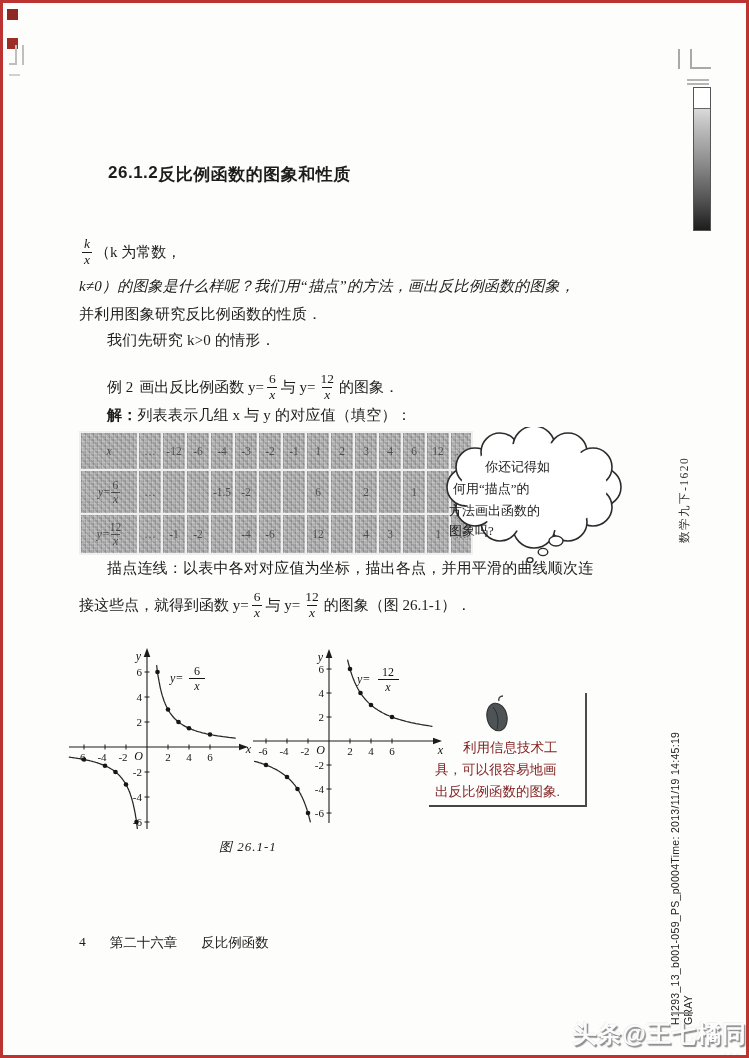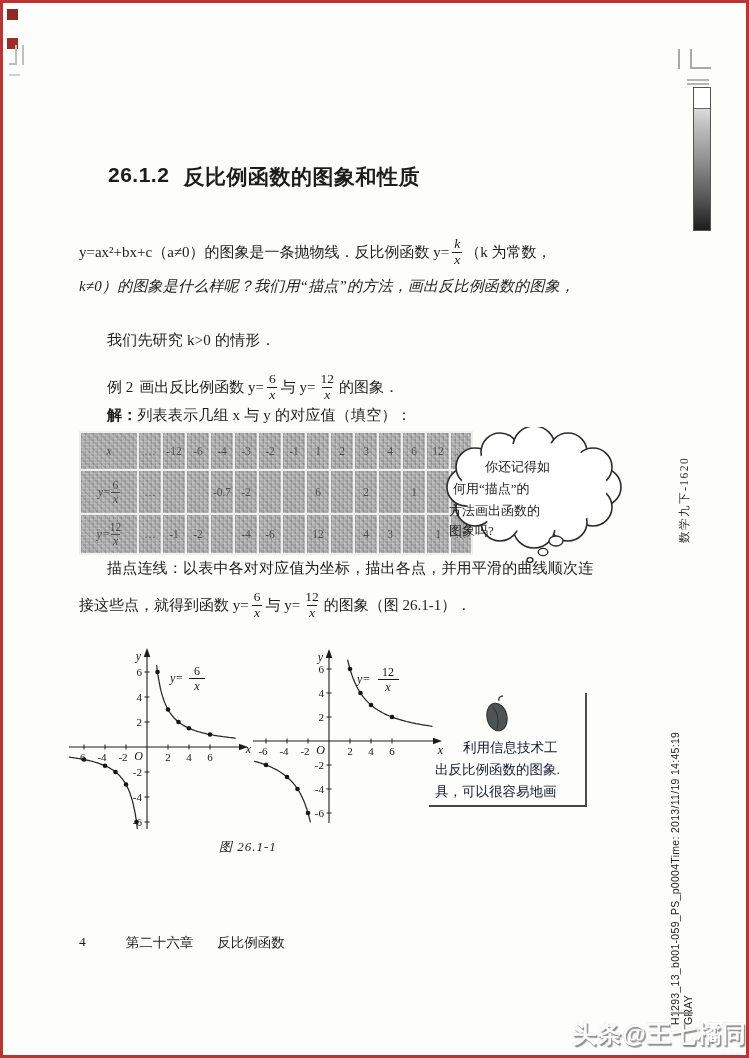--- a/index.html
+++ b/index.html
@@ -9,42 +9,42 @@
   .abs{position:absolute;}
   .line{font-size:15px;white-space:nowrap;letter-spacing:.2px;}
   .mline{display:flex;align-items:center;white-space:nowrap;font-size:15px;}
   .bold{font-weight:bold;}
   .sans{font-family:"Liberation Sans","DejaVu Sans",sans-serif;}
   .it{font-style:italic;}
   .fr{display:inline-flex;flex-direction:column;align-items:center;margin:0 3px;
       font-size:13.5px;line-height:1.1;text-align:center;}
   .fr .d{border-top:1.2px solid #1c1c1c;padding:0 2px;}
   .fr .n{padding:0 2px;}
-  .title{display:flex;gap:14px;font-size:21px;font-weight:bold;letter-spacing:.5px;}
+  .title{display:flex;gap:0;font-size:17px;font-weight:bold;letter-spacing:.5px;}
   
   .tbl{display:grid;grid-template-columns:56px 22px repeat(12,22px) 20px;
        grid-template-rows:36px 42px 38px;gap:2px;background:#efefef;padding:2px;}
   .mz{display:flex;align-items:center;justify-content:center;
       background:
         repeating-linear-gradient(0deg, rgba(255,255,255,.16) 0 1px, rgba(0,0,0,0) 1px 3px),
         repeating-linear-gradient(90deg, rgba(0,0,0,.12) 0 1px, rgba(255,255,255,.14) 1px 2px, rgba(0,0,0,0) 2px 4px),
         repeating-linear-gradient(45deg, #b2b2b2 0 2px, #9b9b9b 2px 4px, #ababab 4px 5px),
         #a5a5a5;}
   .mz span{font-size:11.5px;color:rgba(18,18,18,.62);}
   .mz .lfr{display:inline-flex;flex-direction:column;align-items:center;line-height:1.05;}
   .mz .lfr .d{border-top:1px solid rgba(18,18,18,.62);padding:0 2px;}
   
   svg text{font-family:"Liberation Serif","DejaVu Serif",serif;}
   .ax{stroke:#1c1c1c;stroke-width:1.1;}
   .gl{font-size:12px;fill:#141414;}
   .fl{font-size:12px;fill:#141414;}
   .bt{font-size:13px;fill:#222;}
   
   .note{border-right:2px solid #4c4c4c;border-bottom:2.5px solid #454545;
-        font-size:13.5px;line-height:22px;color:#0f172a;}
+        font-size:13.5px;line-height:22px;color:#7f1d1d;}
   .note .nl{white-space:nowrap;}
   
   .vwrap{position:absolute;}
   .vin{transform-origin:0 0;white-space:nowrap;}
   
   .wm{font-size:24px;font-weight:bold;letter-spacing:1px;color:#fcfcfc;
       text-shadow:1.5px 1.5px 1px #8f8f8f,-1px -1px 0 #f2f2f2,.5px .5px 0 #b9b9b9;}
   .mark{background:#bfbfbf;}
 </style>
 </head>
@@ -68,28 +68,28 @@
     <div style="height:20px;background:#fff;border-bottom:1px solid #666;"></div>
     <div style="flex:1;background:linear-gradient(#dadada 0%,#bfbfbf 14%,#a8a8a8 28%,#8d8d8d 44%,#6f6f6f 60%,#515151 76%,#323232 90%,#1d1d1d 100%);"></div>
   </div>
 
   <div class="abs title sans" style="left:105px;top:160px;">
     <span>26.1.2</span>
     <span>反比例函数的图象和性质</span>
   </div>
 
   <div class="abs mline" style="left:76px;top:226px;height:46px;">
-    <span>y=ax²+bx+c（a≠0）的图象是一条抛物线．反比例函数 y=</span>
     <span class="fr">
       <span class="n it">k</span>
       <span class="d it">x</span>
     </span>
     <span>（k 为常数，</span>
   </div>
   <div class="abs line" style="left:76px;top:274px;font-style:italic;">k≠0）的图象是什么样呢？我们用“描点”的方法，画出反比例函数的图象，</div>
+  <div class="abs line" style="left:76px;top:302px;">并利用图象研究反比例函数的性质．</div>
   <div class="abs line" style="left:104px;top:328px;">我们先研究 k&gt;0 的情形．</div>
 
   <div class="abs mline" style="left:104px;top:362px;height:44px;">
     <span style="margin-right:6px;">例 2</span>
     <span>画出反比例函数 y=</span>
     <span class="fr">
       <span class="n">6</span>
       <span class="d it">x</span>
     </span>
     <span>与 y=</span>
@@ -161,21 +161,21 @@
     <div class="mz">
         <span>…</span>
       </div>
     <div class="mz">
         <span></span>
       </div>
     <div class="mz">
         <span></span>
       </div>
     <div class="mz">
-        <span>-0.7</span>
+        <span>-1.5</span>
       </div>
     <div class="mz">
         <span>-2</span>
       </div>
     <div class="mz">
         <span></span>
       </div>
     <div class="mz">
         <span></span>
       </div>
@@ -398,27 +398,27 @@
 
   <div class="abs" style="left:216px;top:835px;font-size:13px;letter-spacing:1px;font-style:italic;">图 26.1-1</div>
 
   <div class="abs note" style="left:426px;top:690px;width:152px;height:112px;padding-right:4px;">
     <svg class="abs" style="left:54px;top:2px;" width="30" height="40" viewBox="0 0 30 40">
       <path d="M16 6 C15 3 17 1 20 1" stroke="#3c3c3c" stroke-width="1.4" fill="none"></path>
       <ellipse cx="14" cy="22" rx="10" ry="14" fill="#4e5356" stroke="#2f2f2f" stroke-width="1" transform="rotate(-12 14 22)"></ellipse>
       <path d="M10 12 C15 18 16 26 14 34" stroke="#2a2a2a" stroke-width=".9" fill="none"></path>
     </svg>
     <div class="nl" style="margin-top:44px;text-indent:34px;">利用信息技术工</div>
+    <div class="nl" style="margin-left:6px;">具，可以很容易地画</div>
     <div class="nl" style="margin-left:6px;">出反比例函数的图象.</div>
-    <div class="nl" style="margin-left:6px;">具，可以很容易地画</div>
   </div>
 
   <div class="abs" style="left:76px;top:931px;display:flex;gap:0;font-size:13.5px;">
     <span>4</span>
-    <span style="margin-left:40px;">第二十六章</span>
+    <span style="margin-left:24px;">第二十六章</span>
     <span style="margin-left:24px;">反比例函数</span>
   </div>
 
   <div class="vwrap" style="left:674px;top:436px;width:16px;height:104px;">
     <div class="vin" style="width:104px;transform:translateY(104px) rotate(-90deg);font-size:11.5px;letter-spacing:1.5px;color:#333;">数学九下-1620</div>
   </div>
 
   <div class="vwrap" style="left:666px;top:698px;width:28px;height:324px;">
     <div class="vin sans" style="width:324px;transform:translateY(324px) rotate(-90deg);font-size:10.5px;letter-spacing:.3px;color:#222;line-height:13px;">
       <div>H1293_13_b001-059_PS_p0004Time: 2013/11/19 14:45:19</div>

